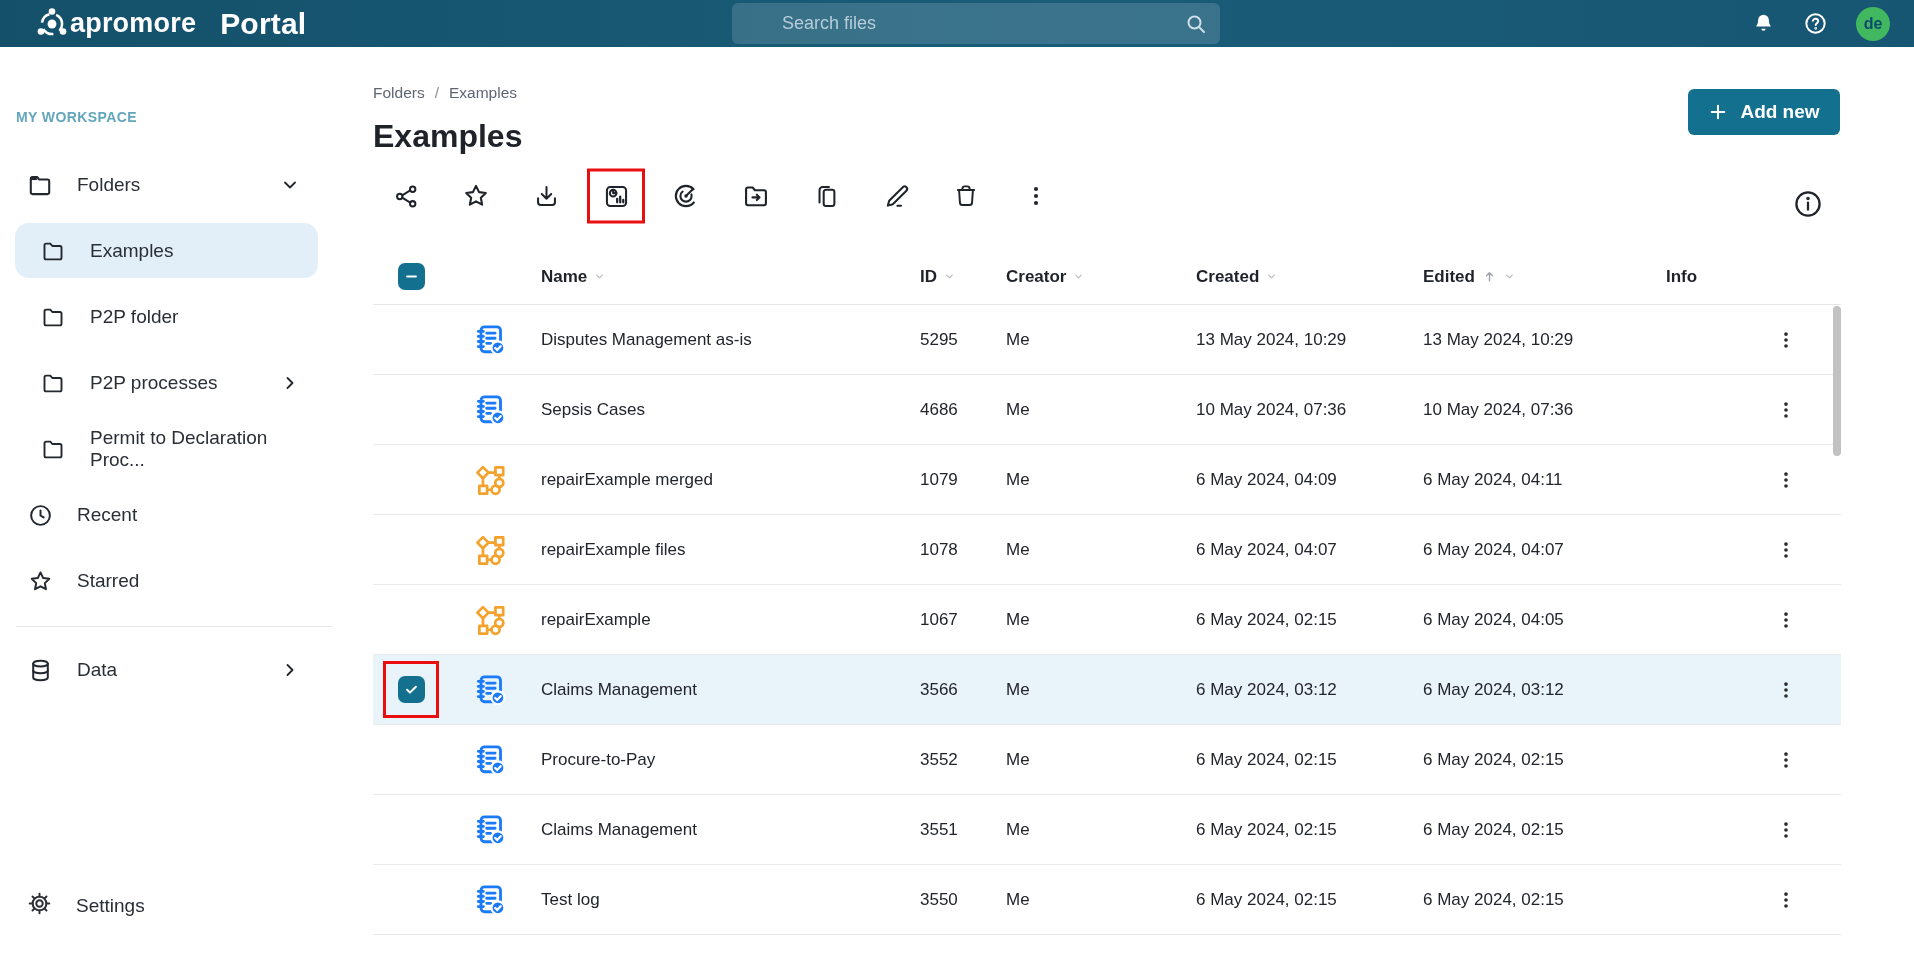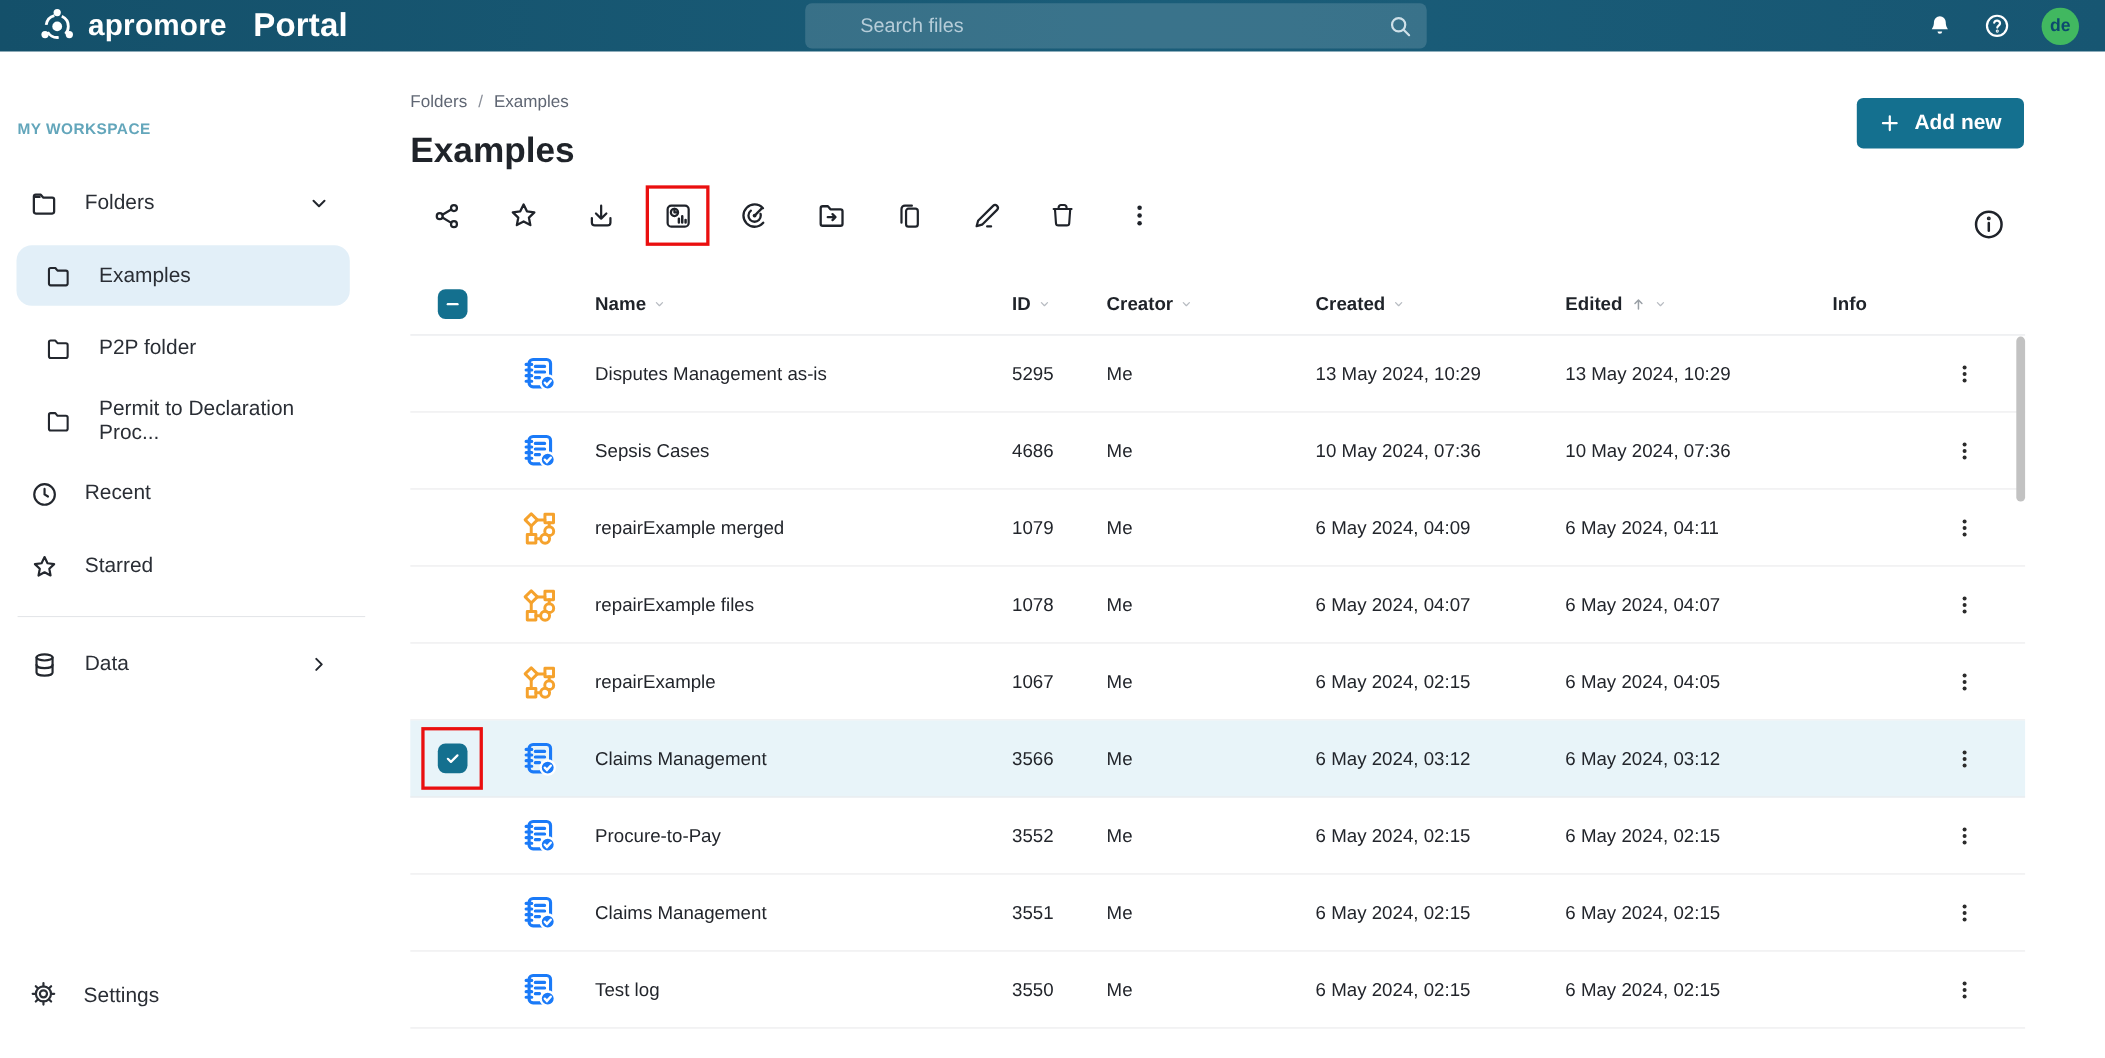--- a/index.html
+++ b/index.html
@@ -1,25 +1,25 @@
 <!DOCTYPE html>
 <html><head>
 <meta charset="utf-8">
 <style>
   * { margin:0; padding:0; box-sizing:border-box; }
   html,body { width:1914px; height:962px; overflow:hidden; background:#fff;
     font-family:"Liberation Sans","DejaVu Sans",sans-serif; color:#22252b; }
 
   
   .topbar { position:relative; width:100%; height:47px; background:linear-gradient(90deg,#14506a 0%,#1a5d79 55%,#175672 100%); display:flex; align-items:center; }
-  .brand-wrap { display:flex; align-items:center; margin-left:34px; gap:10px; }
+  .brand-wrap { display:flex; align-items:center; margin-left:34px; }
   .brand-logo { width:36px; height:36px; display:flex; align-items:center; justify-content:center; }
   .brand-name { color:#fff; font-size:27px; font-weight:700; letter-spacing:.2px; }
   .product-name { color:#fff; font-size:30px; font-weight:700; margin-left:24px; letter-spacing:.2px; }
-  .searchbox { position:absolute; left:732px; top:3px; width:565px; height:41px; background:rgba(255,255,255,.14); border-radius:6px; display:flex; align-items:center; }
+  .searchbox { position:absolute; left:732px; top:3px; width:488px; height:41px; background:rgba(255,255,255,.14); border-radius:6px; display:flex; align-items:center; }
   .searchbox input { flex:1; height:100%; background:transparent; border:none; outline:none; color:#e8f1f5; font-size:18px; padding-left:50px; font-family:inherit; }
   .searchbox input::placeholder { color:#b6cdd9; }
   .search-icon-btn { position:absolute; right:12px; top:9px; width:24px; height:24px; background:none; border:none; cursor:pointer; }
   .topbar-right { position:absolute; right:0; top:0; height:47px; display:flex; align-items:center; gap:28px; padding-right:24px; }
   .icon-plain { background:none; border:none; cursor:pointer; display:flex; align-items:center; justify-content:center; }
   .avatar { width:34px; height:34px; border-radius:50%; background:#41b860; color:#0c4a6e; font-weight:700; font-size:16px; display:flex; align-items:center; justify-content:center; border:none; cursor:pointer; }
 
   
   .shell { display:flex; height:915px; }
   .sidebar { position:relative; width:348px; flex:0 0 348px; height:100%; background:#fff; }
@@ -143,20 +143,33 @@
 
     <div class="nav-item sub">
       <span class="nav-ico">
         <svg width="24" height="24" viewBox="0 0 24 24" fill="none" stroke="currentColor" stroke-width="1.9" stroke-linejoin="round">
             <path d="M3.5 18.8V6.2c0-.9.7-1.6 1.6-1.6h4.2l2 2.4h7.6c.9 0 1.6.7 1.6 1.6v10.2c0 .9-.7 1.6-1.6 1.6H5.1c-.9 0-1.6-.7-1.6-1.6z"></path>
           </svg>
       </span>
       <span>P2P folder</span>
     </div>
 
+    <div class="nav-item sub">
+      <span class="nav-ico">
+        <svg width="24" height="24" viewBox="0 0 24 24" fill="none" stroke="currentColor" stroke-width="1.9" stroke-linejoin="round">
+            <path d="M3.5 18.8V6.2c0-.9.7-1.6 1.6-1.6h4.2l2 2.4h7.6c.9 0 1.6.7 1.6 1.6v10.2c0 .9-.7 1.6-1.6 1.6H5.1c-.9 0-1.6-.7-1.6-1.6z"></path>
+          </svg>
+      </span>
+      <span>P2P processes</span>
+      <span class="expander">
+        <svg width="20" height="20" viewBox="0 0 24 24" fill="none" stroke="currentColor" stroke-width="2.2" stroke-linecap="round" stroke-linejoin="round">
+            <path d="M9 6l6 6-6 6"></path>
+          </svg>
+      </span>
+    </div>
 
     <div class="nav-item sub">
       <span class="nav-ico">
         <svg width="24" height="24" viewBox="0 0 24 24" fill="none" stroke="currentColor" stroke-width="1.9" stroke-linejoin="round">
             <path d="M3.5 18.8V6.2c0-.9.7-1.6 1.6-1.6h4.2l2 2.4h7.6c.9 0 1.6.7 1.6 1.6v10.2c0 .9-.7 1.6-1.6 1.6H5.1c-.9 0-1.6-.7-1.6-1.6z"></path>
           </svg>
       </span>
       <span>Permit to Declaration Proc...</span>
     </div>
 

